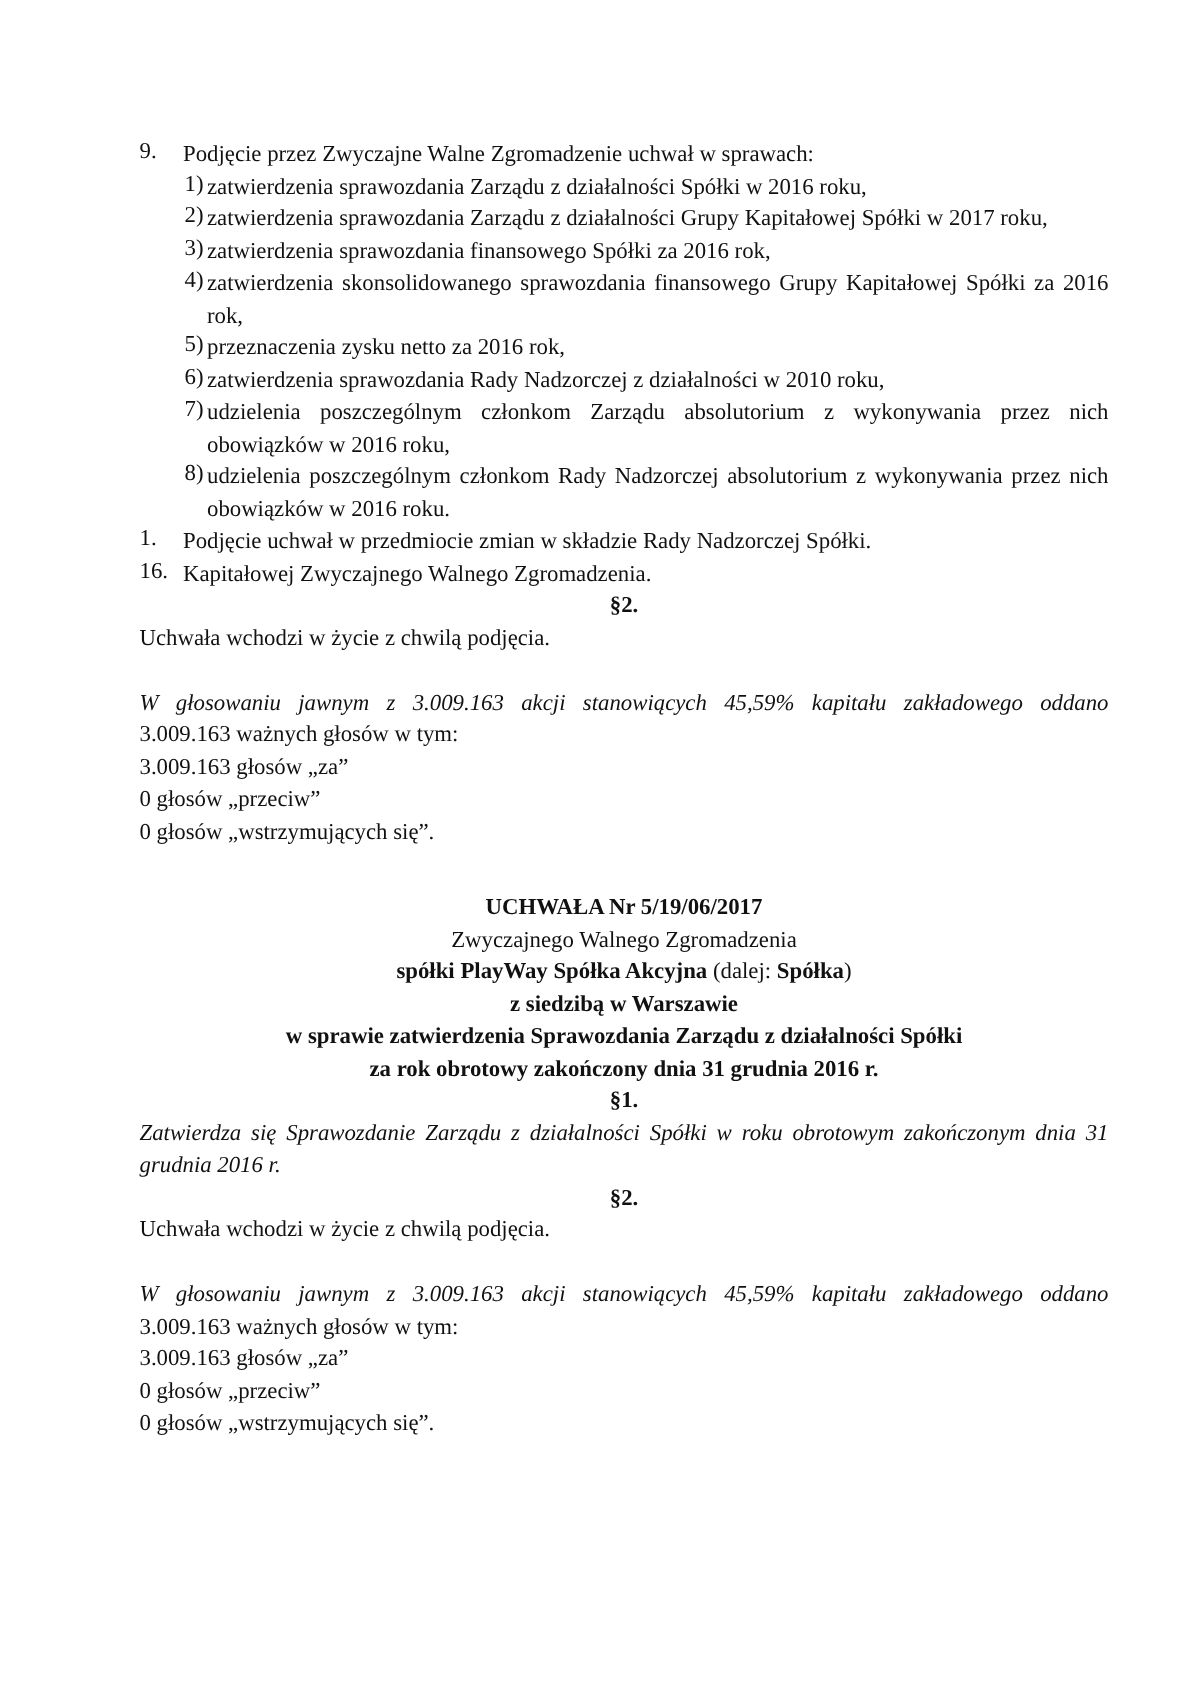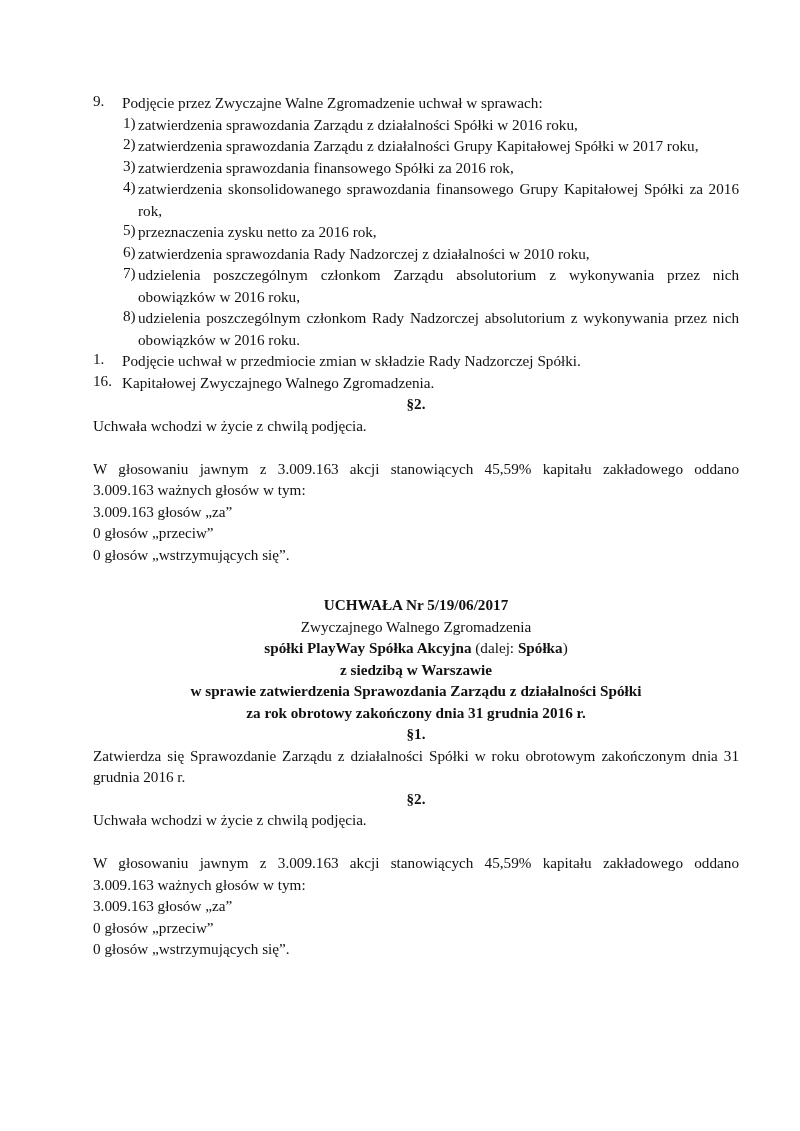--- a/index.html
+++ b/index.html
@@ -9,21 +9,21 @@
       color: #111111; font-size: 15.2px;
     }
     .page { position: absolute; left: 93px; top: 92px; width: 646px; }
     .line { line-height: 21.5px; height: 21.5px; white-space: nowrap; }
     .item { position: relative; }
     .num { position: absolute; left: 0; width: 28px; }
     .txt { margin-left: 29px; text-align: justify; text-align-last: left; line-height: 21.5px; font-family: Liberation Serif, serif; }
     .sub { position: relative; margin-left: 30px; }
     .sub .snum { position: absolute; left: 0; width: 30px; }
     .sub .stxt { margin-left: 15px; text-align: justify; line-height: 21.5px; }
-    .just { text-align: justify; line-height: 21.5px; }
+    .just { text-align: justify; line-height: 21.5px; font-style: italic; }
     .just-last { text-align: justify; text-align-last: justify; }
     .center { text-align: center; line-height: 21.5px; }
     .bold { font-weight: bold; }
     .gap { height: 21.5px; }
     .gap-big { height: 29px; }
   </style>
 </head>
 <body>
 
 <div class="page">

